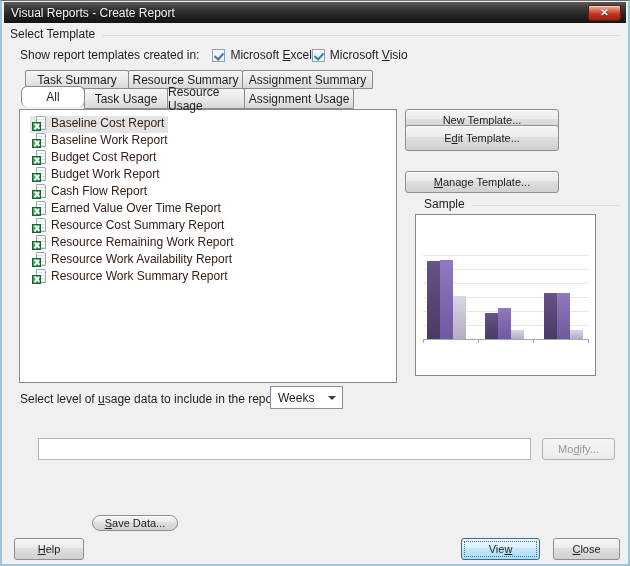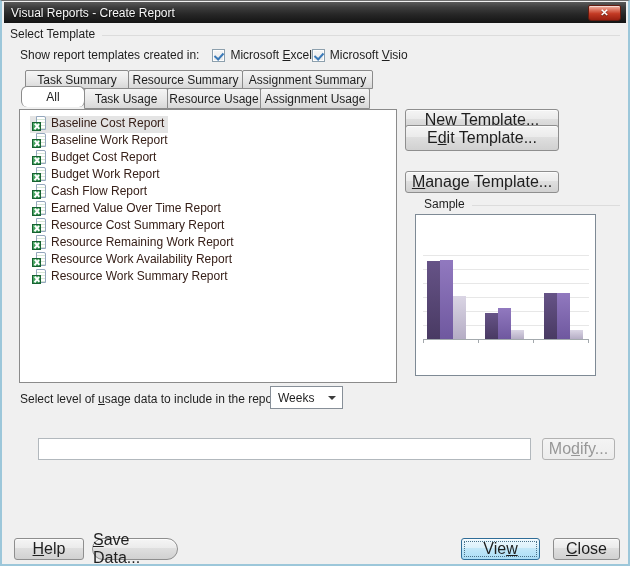--- a/index.html
+++ b/index.html
@@ -78,21 +78,21 @@
     content:""; position:absolute; left:3px; top:0px; width:1.5px; height:6.5px; background:#fff;
   }
   .xlicon .xx::before { transform:rotate(40deg); }
   .xlicon .xx::after  { transform:rotate(-40deg); }
   
   .btn {
     position:absolute; display:flex; align-items:center; justify-content:center;
     border:1px solid #8e8e8e; border-radius:3px;
     background:linear-gradient(180deg,#f5f5f5,#ebebeb 45%,#dfdfdf 46%,#d1d1d1);
     box-shadow:inset 0 1px 0 #fcfcfc;
-    font-size:16px; color:#1e1e1e; cursor:default;
+    font-size:11px; color:#1e1e1e; cursor:default;
   }
   .btn.default {
     border-color:#2f6d98;
     background:linear-gradient(180deg,#edf8fe,#dcf1fb 45%,#c3e8f9 46%,#abddf6);
   }
   .btn.default::after {
     content:""; position:absolute; left:2px; right:2px; top:2px; bottom:2px;
     border:1px dotted #4a7188; border-radius:1px;
   }
   .btn.disabled {
@@ -160,21 +160,21 @@
   </div>
 
   <div class="tabrow back" style="left:24px; top:69px; z-index:1;">
       <div class="tab" style="width: 104px;">Task Summary</div>
       <div class="tab" style="width: 115px;">Resource Summary</div>
       <div class="tab" style="width: 131px;">Assignment Summary</div>
     </div>
   <div class="tabrow front" style="left:20px; top:87px; z-index:3;">
       <div class="tab selected" style="width: 64px; border-radius: 6px;">All</div>
       <div class="tab" style="width: 84px;">Task Usage</div>
-      <div class="tab" style="width: 94px;">Resource Usage</div>
+      <div class="tab" style="width: 78px;">Resource Usage</div>
       <div class="tab" style="width: 110px;">Assignment Usage</div>
     </div>
 
   <div class="listbox">
       <div class="lrow sel">
         <span class="xlicon">
           <i class="pg"></i>
           <i class="xx"></i>
         </span>
         <span>Baseline Cost Report</span>
@@ -283,21 +283,21 @@
   </div>
 
   <input class="pathinput" value="" style="">
   <div class="btn disabled" style="left:540px; top:437px; width:73px; height:22px;">
     <span><span>Mo</span><span class="ak">d</span><span>ify...</span></span>
   </div>
 
   <div class="btn" style="left:12px; top:537px; width:70px; height:22px;">
     <span><span></span><span class="ak">H</span><span>elp</span></span>
   </div>
-  <div class="btn" style="left:90px; top:537px; width:86px; height:22px;border-radius:11px;">
+  <div class="btn" style="left:90px; top:514px; width:86px; height:16px;border-radius:11px;">
     <span><span></span><span class="ak">S</span><span>ave Data...</span></span>
   </div>
   <div class="btn default" style="left:459px; top:537px; width:79px; height:22px;">
     <span><span>Vie</span><span class="ak">w</span><span></span></span>
   </div>
   <div class="btn" style="left:551px; top:537px; width:67px; height:22px;">
     <span><span></span><span class="ak">C</span><span>lose</span></span>
   </div>
 
 </div>

